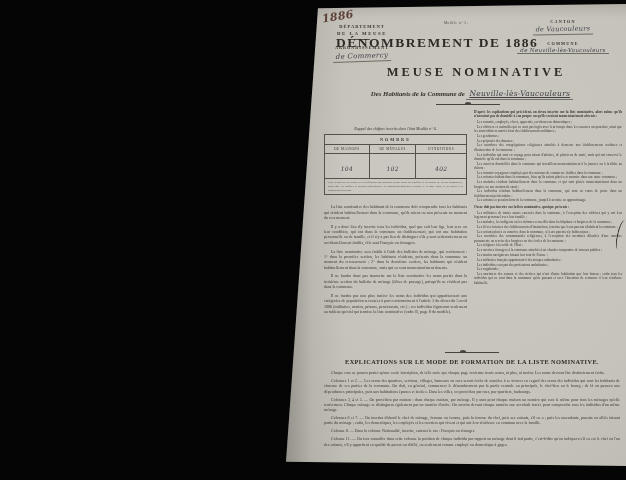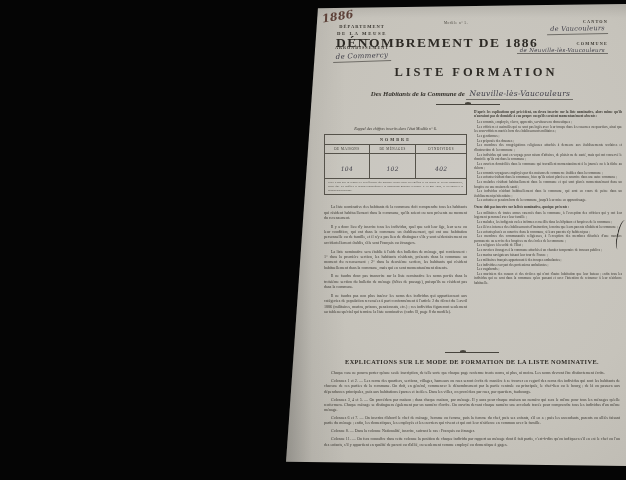--- a/index.html
+++ b/index.html
@@ -27,33 +27,33 @@
   .modele { position:absolute; left:120px; top:17px; width:100px; text-align:center;
             font-size:3.5px; letter-spacing:0.5px; color:#4a473f; }
 
   .dept { position:absolute; left:36px; top:20px; width:80px; text-align:center; }
   .dept-l1 { font-size:4.5px; font-weight:bold; letter-spacing:1px; }
   .dept-l2 { font-size:4.8px; font-weight:bold; letter-spacing:1.6px; margin-top:2px; }
   .mini-rule { width:16px; height:0; border-top:0.8px solid #55514a; margin:2.5px auto; }
   .arr-label { font-size:4.2px; font-weight:bold; letter-spacing:1px; margin-top:5px; }
   .hw-arr { font-size:7px; margin-top:2px; transform:rotate(-2deg); }
 
-  .canton { position:absolute; left:216px; top:15px; width:106px; text-align:right; }
+  .canton { position:absolute; left:224px; top:15px; width:106px; text-align:center; }
   .c-label { font-size:4.2px; font-weight:bold; letter-spacing:1.2px; }
   .hw-canton { font-size:6.5px; margin-top:1px; transform:rotate(-1deg); }
   .c-label2 { font-size:4.2px; font-weight:bold; letter-spacing:1.2px; margin-top:6px; }
   .hw-commune { font-size:5.5px; margin-top:1px; white-space:nowrap; }
 
   .title { position:absolute; left:50px; top:31px; width:262px; text-align:left;
            font-size:13.5px; font-weight:bold; letter-spacing:1.5px; color:#2e2b26; }
   .subtitle { position:absolute; left:50px; top:61px; width:280px; text-align:center;
               font-size:12.5px; font-weight:bold; letter-spacing:3px; color:#2e2b26; }
   .sub-line { position:absolute; left:40px; top:85px; width:292px; text-align:center;
               font-size:6.8px; font-weight:bold; font-style:italic; color:#34312b; }
-  .sub-line .hw { font-size:7.5px; font-weight:normal; }
+  .sub-line .hw { font-size:7.5px; font-weight:normal;text-decoration:underline; }
 
   .sep1 { position:absolute; left:150px; top:99px; width:64px; height:3px; }
   .sep-line { border-top:1px solid #47443d; position:relative; top:1px; }
   .sep-dot { position:absolute; left:46%; top:-1px; width:6px; height:3px;
              background:#47443d; border-radius:50%; }
 
   .columns { position:absolute; left:38px; top:106px; right:4px; display:flex; gap:7px; }
   .col-left { width:143px; flex:none; }
   .col-right { flex:1; font-size:3.45px; line-height:1.24; text-align:justify; color:#3c3933; }
 
@@ -112,21 +112,21 @@
         <span class="uline">de Vaucouleurs</span>
       </div>
       <div class="c-label2">COMMUNE</div>
       <div class="hw hw-commune">
         <span class="uline">de Neuville-lès-Vaucouleurs</span>
       </div>
     </div>
 
     <div class="title">DÉNOMBREMENT DE 1886</div>
 
-    <div class="subtitle">LISTE FORMATION</div>
+    <div class="subtitle">MEUSE NOMINATIVE</div>
 
     <div class="sub-line">
       <span>Des Habitants de la Commune de</span>
       <span class="hw uline">Neuville-lès-Vaucouleurs</span>
     </div>
 
     <div class="sep1">
       <div class="sep-line"></div>
         <div class="sep-dot"></div>
     </div>

